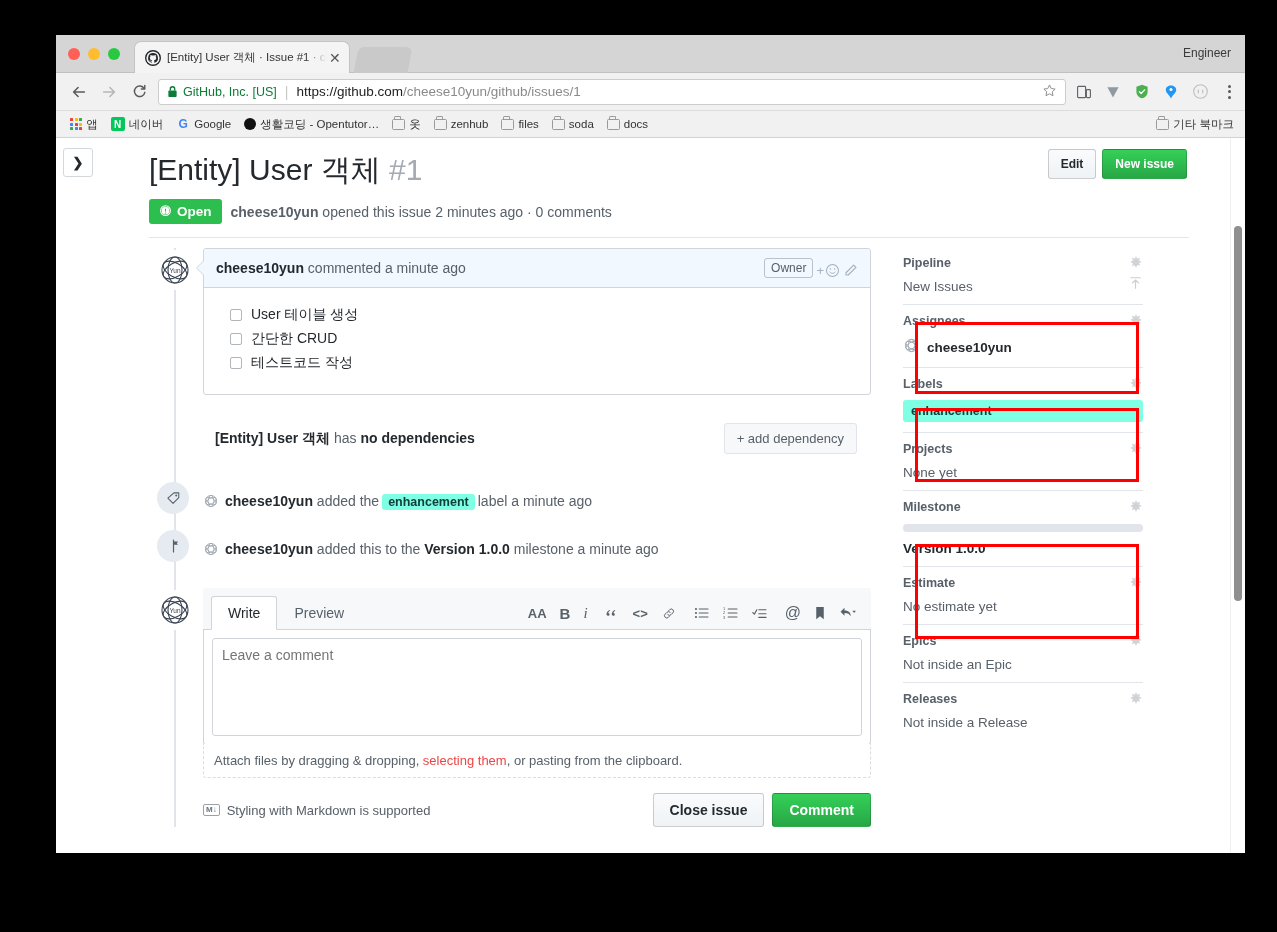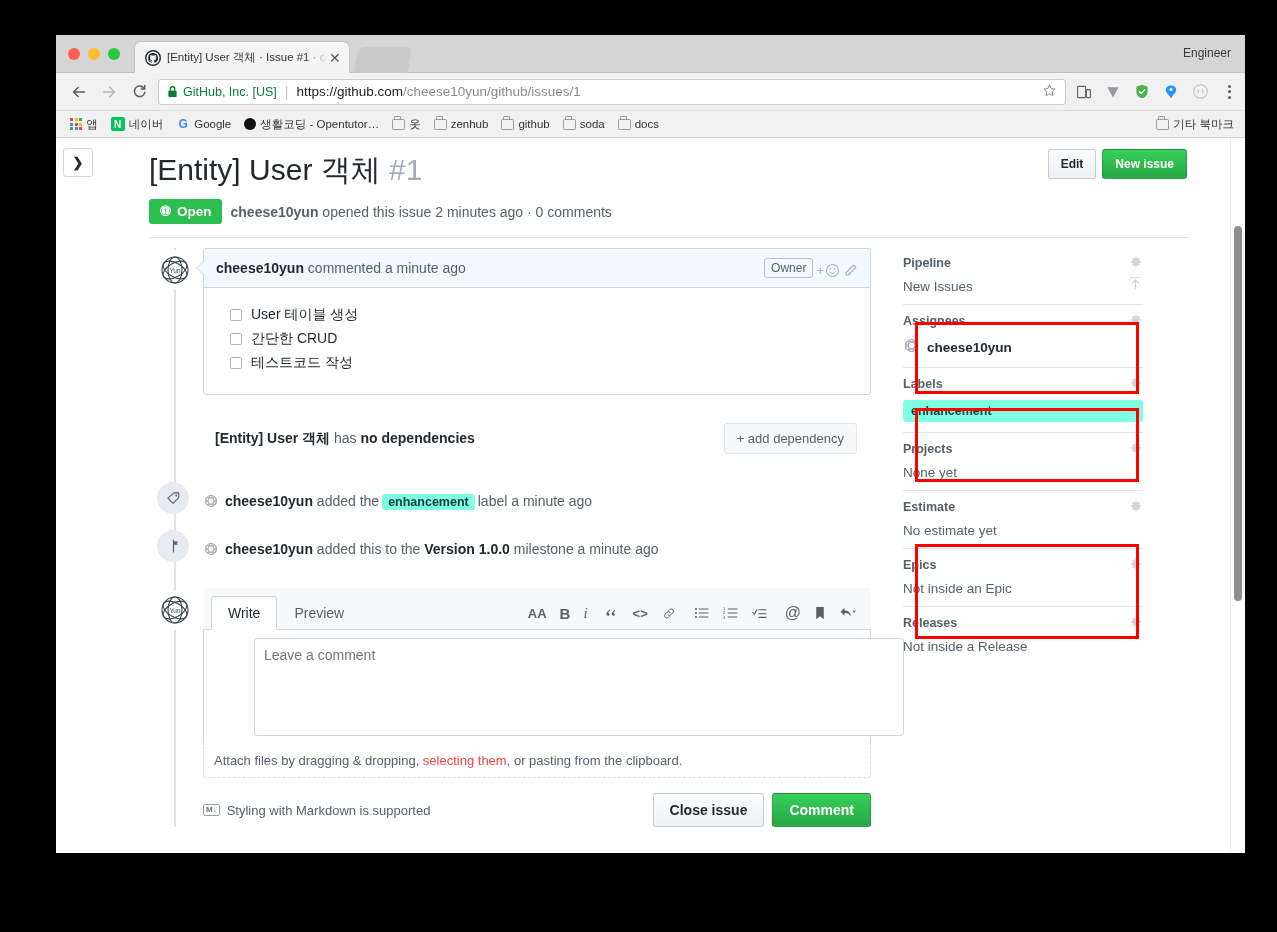--- a/index.html
+++ b/index.html
@@ -269,21 +269,21 @@
     border-radius: 3px 3px 0 0; color: #586069; cursor: pointer; margin-bottom: -1px;
   }
   .tab-btn.active { background: #fff; border-color: #d1d5da; border-bottom-color: #fff; color: #24292e; }
   .md-toolbar { margin-left: auto; display: flex; align-items: center; gap: 17px; padding: 0 6px 8px 0; color: #586069; }
   .md-group { display: flex; align-items: center; gap: 13px; }
   .md-btn { cursor: pointer; display: flex; align-items: center; font-size: 15px; line-height: 1; }
   .form-body { border: 1px solid #d1d5da; border-top: none; border-radius: 0 0 3px 3px; padding: 8px; background: #fff; }
   .ta {
     width: 100%; height: 98px; border: 1px solid #d1d5da; border-radius: 3px;
     padding: 8px 9px; font-size: 14px; color: #4c1d95;
-    font-family: "Liberation Sans", sans-serif; resize: none; outline: none; display:block;margin-left:42px;
+    font-family: "Liberation Sans", sans-serif; resize: none; outline: none; display:block;
   }
   .attach {
     border: 1px dashed #d9dce0; border-top: none; border-radius: 0 0 3px 3px;
     padding: 9px 10px; font-size: 13px; color: #586069; margin-top: -1px; background: #fff;
   }
   .attach a { color: #ef4444; text-decoration: none; cursor: pointer; }
   .form-foot { display: flex; align-items: center; margin-top: 15px; }
   .md-note { display: flex; align-items: center; gap: 7px; font-size: 13px; color: #586069; }
   .md-badge {
     border: 1px solid #9aa1a8; border-radius: 2px; color: #6a737d;
@@ -440,21 +440,21 @@
     <div class="bm">
       <span class="folder-ico"></span>
       <span>옷</span>
     </div>
     <div class="bm">
       <span class="folder-ico"></span>
       <span>zenhub</span>
     </div>
     <div class="bm">
       <span class="folder-ico"></span>
-      <span>github</span>
+      <span>files</span>
     </div>
     <div class="bm">
       <span class="folder-ico"></span>
       <span>soda</span>
     </div>
     <div class="bm">
       <span class="folder-ico"></span>
       <span>docs</span>
     </div>
     <div class="bm bm-right">
@@ -753,20 +753,33 @@
                 <span class="gear">
                   <svg width="14" height="14" viewBox="0 0 20 20" fill="currentColor">
                       <path d="M10 6.6A3.4 3.4 0 1010 13.4 3.4 3.4 0 0010 6.6zm0 5.1a1.7 1.7 0 110-3.4 1.7 1.7 0 010 3.4z"></path>
                       <path d="M9.1 1h1.8l.35 2.1 1.5.62 1.75-1.2 1.28 1.28-1.2 1.75.62 1.5L17.3 7.4v1.8l-2.1.35-.62 1.5 1.2 1.75-1.28 1.28-1.75-1.2-1.5.62L10.9 16H9.1l-.35-2.1-1.5-.62-1.75 1.2-1.28-1.28 1.2-1.75-.62-1.5L2.7 9.2V7.4l2.1-.35.62-1.5-1.2-1.75 1.28-1.28 1.75 1.2 1.5-.62z" opacity=".85"></path>
                     </svg>
                 </span>
               </div>
               <div class="side-val muted">None yet</div>
             </div>
 
+            <div class="side-sec">
+              <div class="side-title">
+                <span>Milestone</span>
+                <span class="gear">
+                  <svg width="14" height="14" viewBox="0 0 20 20" fill="currentColor">
+                      <path d="M10 6.6A3.4 3.4 0 1010 13.4 3.4 3.4 0 0010 6.6zm0 5.1a1.7 1.7 0 110-3.4 1.7 1.7 0 010 3.4z"></path>
+                      <path d="M9.1 1h1.8l.35 2.1 1.5.62 1.75-1.2 1.28 1.28-1.2 1.75.62 1.5L17.3 7.4v1.8l-2.1.35-.62 1.5 1.2 1.75-1.28 1.28-1.75-1.2-1.5.62L10.9 16H9.1l-.35-2.1-1.5-.62-1.75 1.2-1.28-1.28 1.2-1.75-.62-1.5L2.7 9.2V7.4l2.1-.35.62-1.5-1.2-1.75 1.28-1.28 1.75 1.2 1.5-.62z" opacity=".85"></path>
+                    </svg>
+                </span>
+              </div>
+              <div class="ms-bar"></div>
+              <div class="side-val" style="font-weight:600">Version 1.0.0</div>
+            </div>
 
             <div class="side-sec">
               <div class="side-title">
                 <span>Estimate</span>
                 <span class="gear">
                   <svg width="14" height="14" viewBox="0 0 20 20" fill="currentColor">
                       <path d="M10 6.6A3.4 3.4 0 1010 13.4 3.4 3.4 0 0010 6.6zm0 5.1a1.7 1.7 0 110-3.4 1.7 1.7 0 010 3.4z"></path>
                       <path d="M9.1 1h1.8l.35 2.1 1.5.62 1.75-1.2 1.28 1.28-1.2 1.75.62 1.5L17.3 7.4v1.8l-2.1.35-.62 1.5 1.2 1.75-1.28 1.28-1.75-1.2-1.5.62L10.9 16H9.1l-.35-2.1-1.5-.62-1.75 1.2-1.28-1.28 1.2-1.75-.62-1.5L2.7 9.2V7.4l2.1-.35.62-1.5-1.2-1.75 1.28-1.28 1.75 1.2 1.5-.62z" opacity=".85"></path>
                     </svg>
                 </span>

